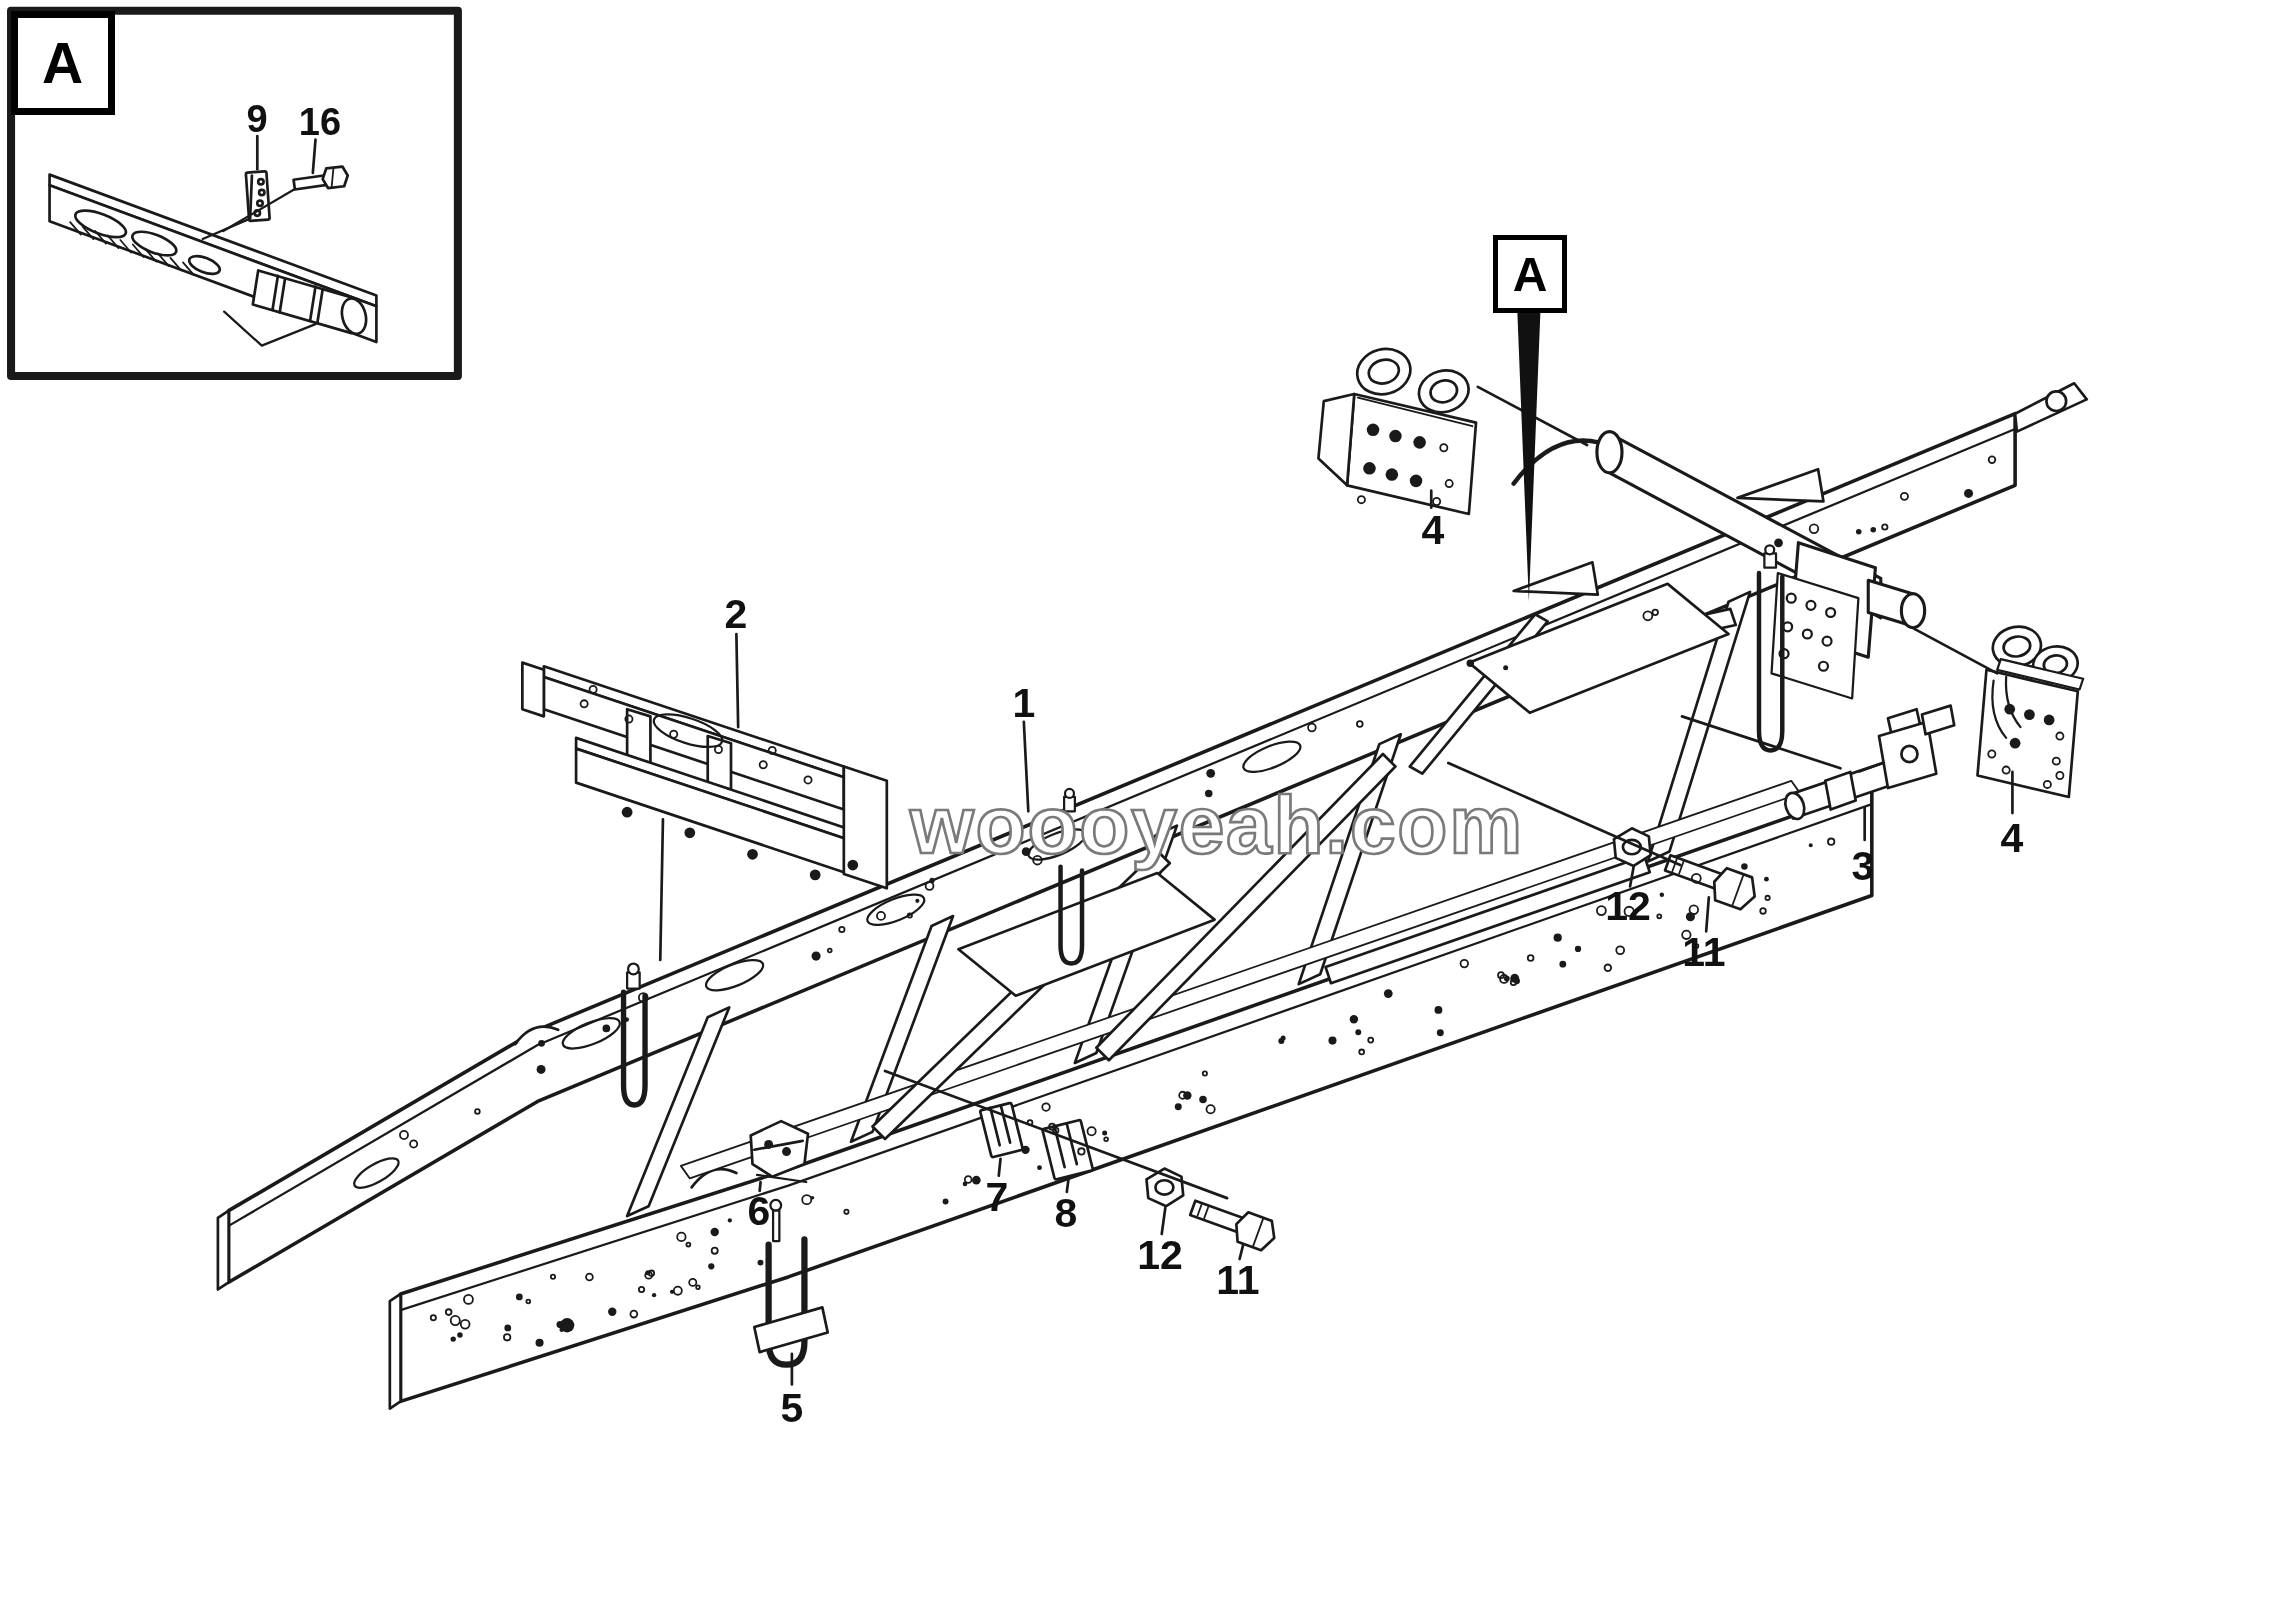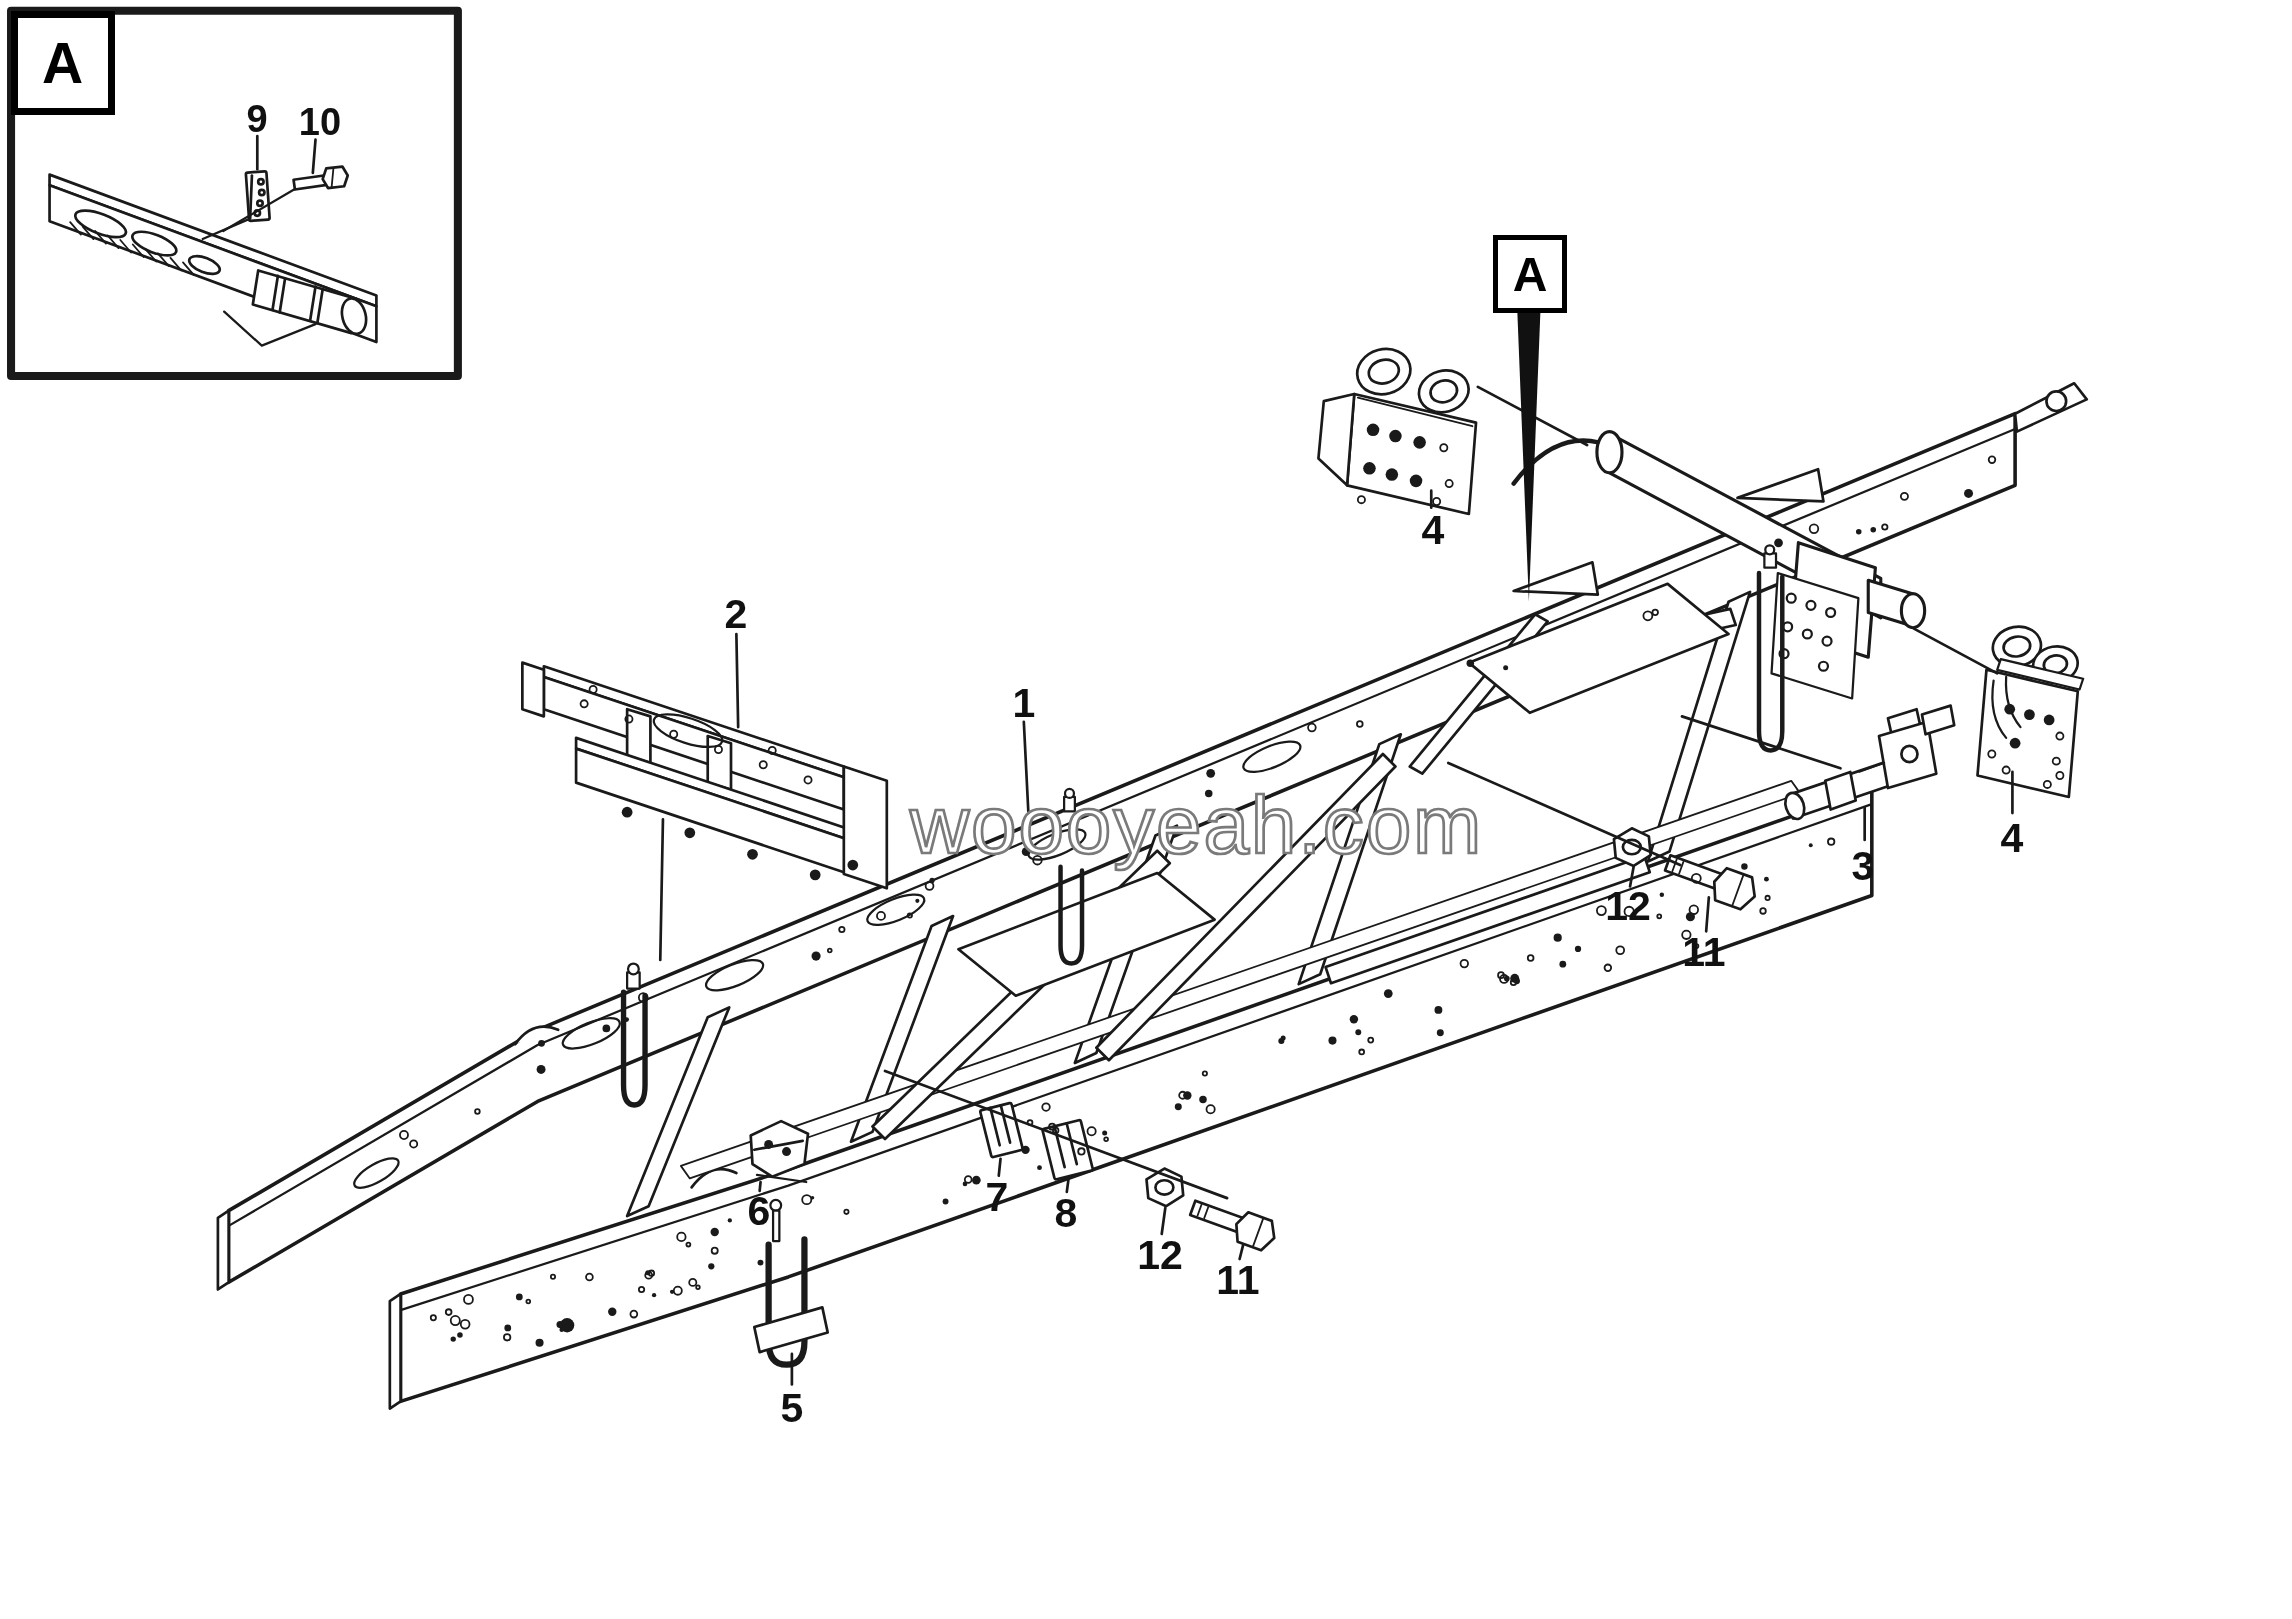--- a/index.html
+++ b/index.html
@@ -6,21 +6,21 @@
   #stage{position:relative;width:2293px;height:1619px;background:#fff;overflow:hidden;
          font-family:"Liberation Sans","DejaVu Sans",sans-serif;}
   #drawing{position:absolute;left:0;top:0;}
   .callout{position:absolute;transform:translate(-50%,-50%);font-weight:bold;font-size:41px;
            color:#111;line-height:1;user-select:none;}
   .callout.inset-size{font-size:38px;}
   .letterbox{position:absolute;display:flex;align-items:center;justify-content:center;
              background:#fff;font-weight:bold;color:#000;}
   #inset-a-box{left:10.7px;top:10.7px;width:90px;height:90px;border:7.2px solid #000;font-size:57px;}
   #marker-a-box{left:1493px;top:235px;width:64px;height:68px;border:5.4px solid #000;font-size:48px;}
-  #watermark{position:absolute;left:910px;top:778px;font-size:82px;font-weight:normal;
+  #watermark{position:absolute;left:910px;top:778px;font-size:82px;font-weight:bold;
              letter-spacing:1.8px;color:#fff;-webkit-text-stroke:2.7px #7a7a7a;
              text-shadow:0 0 0.9px #7a7a7a;}
 </style>
 </head>
 <body>
 
 <div id="stage">
 
 <svg id="drawing" width="2293" height="1619" viewBox="0 0 2560 1808" fill="none" stroke="#1a1a1a" stroke-width="3" stroke-linejoin="round" stroke-linecap="round">
 
@@ -478,20 +478,20 @@
 <div class="callout" style="left:1024px;top:703px">1</div>
 <div class="callout" style="left:736px;top:614px">2</div>
 <div class="callout" style="left:1863px;top:866px">3</div>
 <div class="callout" style="left:1433px;top:530px">4</div>
 <div class="callout" style="left:2012px;top:838px">4</div>
 <div class="callout" style="left:792px;top:1408px">5</div>
 <div class="callout" style="left:759px;top:1211px">6</div>
 <div class="callout" style="left:997px;top:1197px">7</div>
 <div class="callout" style="left:1066px;top:1213px">8</div>
 <div class="callout inset-size" style="left:257px;top:119px">9</div>
-<div class="callout inset-size" style="left:320px;top:122px">10</div>
+<div class="callout inset-size" style="left:320px;top:122px">16</div>
 <div class="callout" style="left:1238px;top:1280px">11</div>
 <div class="callout" style="left:1704px;top:952px">11</div>
 <div class="callout" style="left:1160px;top:1255px">12</div>
 <div class="callout" style="left:1628px;top:906px">12</div>
 
 </div>
 
 
 </body></html>

